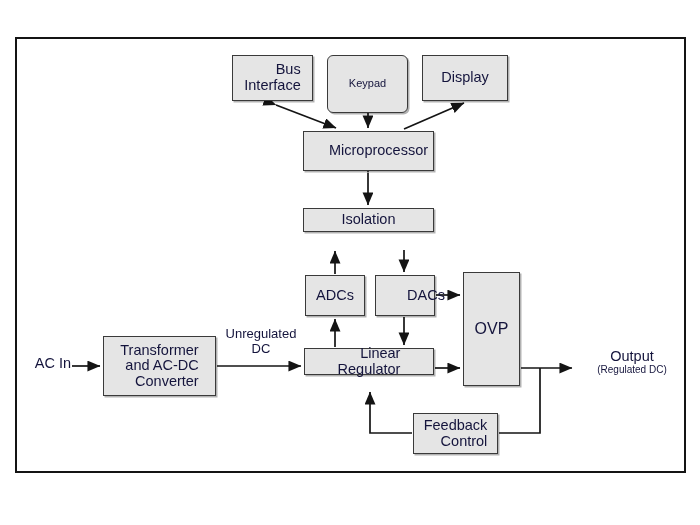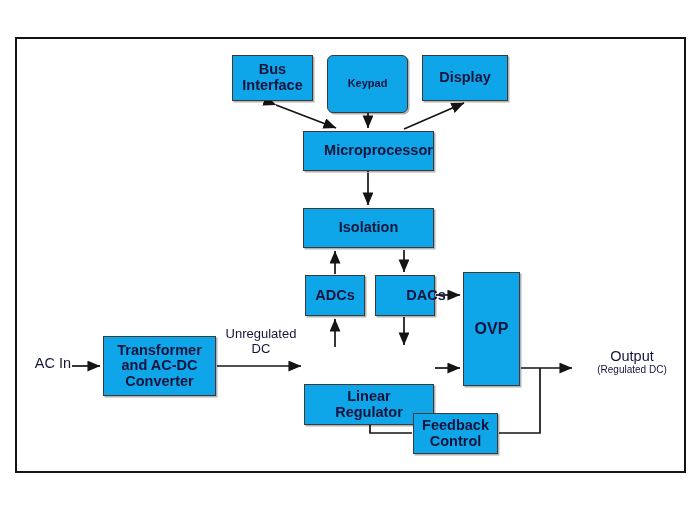--- a/index.html
+++ b/index.html
@@ -4,38 +4,38 @@
 <style>
   html,body{margin:0;padding:0;background:#ffffff;}
   body{width:700px;height:525px;overflow:hidden;
        font-family:"Liberation Sans", sans-serif;color:#1a1a1a;}
   #stage{position:relative;width:700px;height:525px;background:#ffffff;}
   #frame{position:absolute;left:15px;top:37px;width:671px;height:436px;
          border:2px solid #141414;box-sizing:border-box;background:#fff;}
   svg#wires{position:absolute;left:0;top:0;width:700px;height:525px;
             pointer-events:none;}
   .node{position:absolute;box-sizing:border-box;
-        background:#0ea5e9;border:1.6px solid #3a3a3a;
+        background:#e5e5e5;border:1.6px solid #3a3a3a;
         box-shadow:1.5px 1.5px 0 rgba(0,0,0,0.30);
         display:flex;align-items:center;justify-content:center;
-        text-align:center;line-height:1.08;color:#14143c;
-        font-family:"Liberation Sans", sans-serif;font-weight:bold;}
+        text-align:right;line-height:1.08;color:#14143c;
+        font-family:"Liberation Sans", sans-serif;}
   .node span{display:block;padding:0 3px;}
   .lbl{position:absolute;color:#14143c;text-align:center;
        font-family:"Liberation Sans", sans-serif;line-height:1.12;}
   .lbl .sub{display:block;font-size:10px;}
   .n-bus{left:232px;top:55px;width:81px;height:46px;font-size:14.5px;}
   .n-keypad{left:327px;top:55px;width:81px;height:58px;font-size:11px;border-radius:6px;}
   .n-display{left:422px;top:55px;width:86px;height:46px;font-size:14.5px;}
   .n-micro{left:303px;top:131px;width:131px;height:40px;font-size:14.5px;padding-left:20px;}
-  .n-iso{left:303px;top:208px;width:131px;height:40px;font-size:14.5px;}
+  .n-iso{left:303px;top:208px;width:131px;height:24px;font-size:14.5px;}
   .n-adc{left:305px;top:275px;width:60px;height:41px;font-size:14.5px;}
   .n-dac{left:375px;top:275px;width:60px;height:41px;font-size:14.5px;padding-left:42px;}
   .n-ovp{left:463px;top:272px;width:57px;height:114px;font-size:16px;}
-  .n-lin{left:304px;top:348px;width:130px;height:41px;font-size:14.5px;margin-top:36px;}
+  .n-lin{left:304px;top:348px;width:130px;height:27px;font-size:14.5px;}
   .n-fb{left:413px;top:413px;width:85px;height:41px;font-size:14.5px;}
   .n-xfmr{left:103px;top:336px;width:113px;height:60px;font-size:14.5px;}
   .l-acin{left:22px;top:355px;width:62px;font-size:14.5px;}
   .l-unreg{left:216px;top:327px;width:90px;font-size:13px;}
   .l-out{left:580px;top:348px;width:104px;font-size:14.5px;}
 </style>
 </head>
 <body>
 
 <div id="stage">

